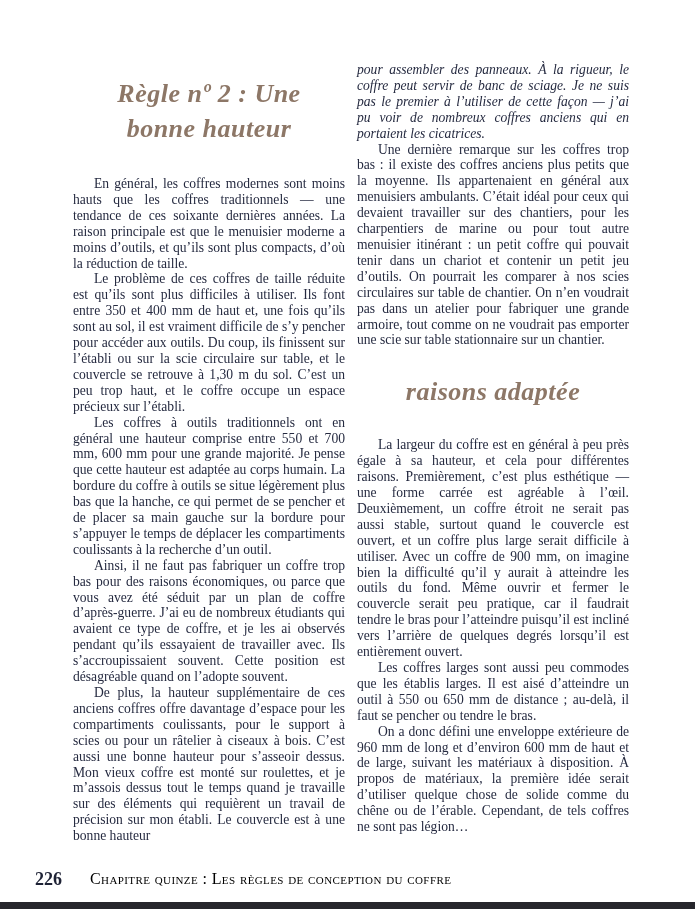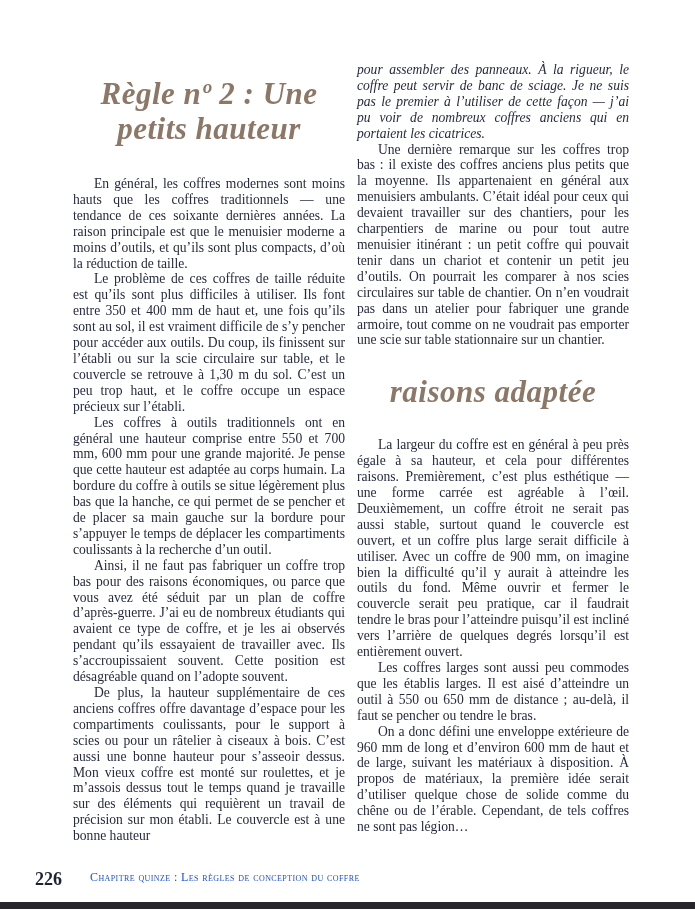--- a/index.html
+++ b/index.html
@@ -32,21 +32,21 @@
     text-indent: 21px;
     text-align: justify;
   }
   .col p.no-indent { text-indent: 0; font-style: italic; }
   h1.rule {
     font-family: "Liberation Serif", serif;
     font-style: italic;
     font-weight: bold;
     color: #8d7767;
     text-align: center;
-    font-size: 31px;
+    font-size: 26px;
     line-height: 35px;
     margin: 14px 0 30px 0;
     letter-spacing: 0.5px;
   }
   h1.rule.second { margin: 26px 0 28px 0; }
   h1.rule .hl { display: block; }
   .footer {
     position: absolute;
     left: 0; top: 869px;
     width: 695px;
@@ -56,42 +56,42 @@
     position: absolute;
     left: 35px; top: 0;
     font-weight: bold;
     font-size: 18px;
     color: #1e2235;
   }
   .footer .chapter {
     position: absolute;
     left: 90px; top: 1px;
     font-variant: small-caps;
-    font-size: 12px;
+    font-size: 16px;
     letter-spacing: 0.4px;
-    color: #1d4ed8;
+    color: #000000;
   }
   .bottom-bar {
     position: absolute;
     left: 0; top: 902px;
     width: 695px; height: 7px;
     background: #26262c;
   }
 </style>
 </head>
 <body>
 
 <div class="sheet">
 
   <div class="columns">
 
     <div class="col">
       <h1 class="rule">
         <span class="hl">Règle nº 2 : Une</span>
-        <span class="hl">petits hauteur</span>
+        <span class="hl">bonne hauteur</span>
       </h1>
       <p>En général, les coffres modernes sont moins hauts que les coffres traditionnels — une tendance de ces soixante dernières années. La raison principale est que le menuisier moderne a moins d’outils, et qu’ils sont plus compacts, d’où la réduction de taille.</p>
       <p>Le problème de ces coffres de taille réduite est qu’ils sont plus difficiles à utiliser. Ils font entre 350 et 400 mm de haut et, une fois qu’ils sont au sol, il est vraiment difficile de s’y pencher pour accéder aux outils. Du coup, ils finissent sur l’établi ou sur la scie circulaire sur table, et le couvercle se retrouve à 1,30 m du sol. C’est un peu trop haut, et le coffre occupe un espace précieux sur l’établi.</p>
       <p>Les coffres à outils traditionnels ont en général une hauteur comprise entre 550 et 700 mm, 600 mm pour une grande majorité. Je pense que cette hauteur est adaptée au corps humain. La bordure du coffre à outils se situe légèrement plus bas que la hanche, ce qui permet de se pencher et de placer sa main gauche sur la bordure pour s’appuyer le temps de déplacer les compartiments coulissants à la recherche d’un outil.</p>
       <p>Ainsi, il ne faut pas fabriquer un coffre trop bas pour des raisons économiques, ou parce que vous avez été séduit par un plan de coffre d’après-guerre. J’ai eu de nombreux étudiants qui avaient ce type de coffre, et je les ai observés pendant qu’ils essayaient de travailler avec. Ils s’accroupissaient souvent. Cette position est désagréable quand on l’adopte souvent.</p>
       <p>De plus, la hauteur supplémentaire de ces anciens coffres offre davantage d’espace pour les compartiments coulissants, pour le support à scies ou pour un râtelier à ciseaux à bois. C’est aussi une bonne hauteur pour s’asseoir dessus. Mon vieux coffre est monté sur roulettes, et je m’assois dessus tout le temps quand je travaille sur des éléments qui requièrent un travail de précision sur mon établi. Le couvercle est à une bonne hauteur</p>
     </div>
 
     <div class="col">
       <p class="no-indent">pour assembler des panneaux. À la rigueur, le coffre peut servir de banc de sciage. Je ne suis pas le premier à l’utiliser de cette façon — j’ai pu voir de nombreux coffres anciens qui en portaient les cicatrices.</p>

